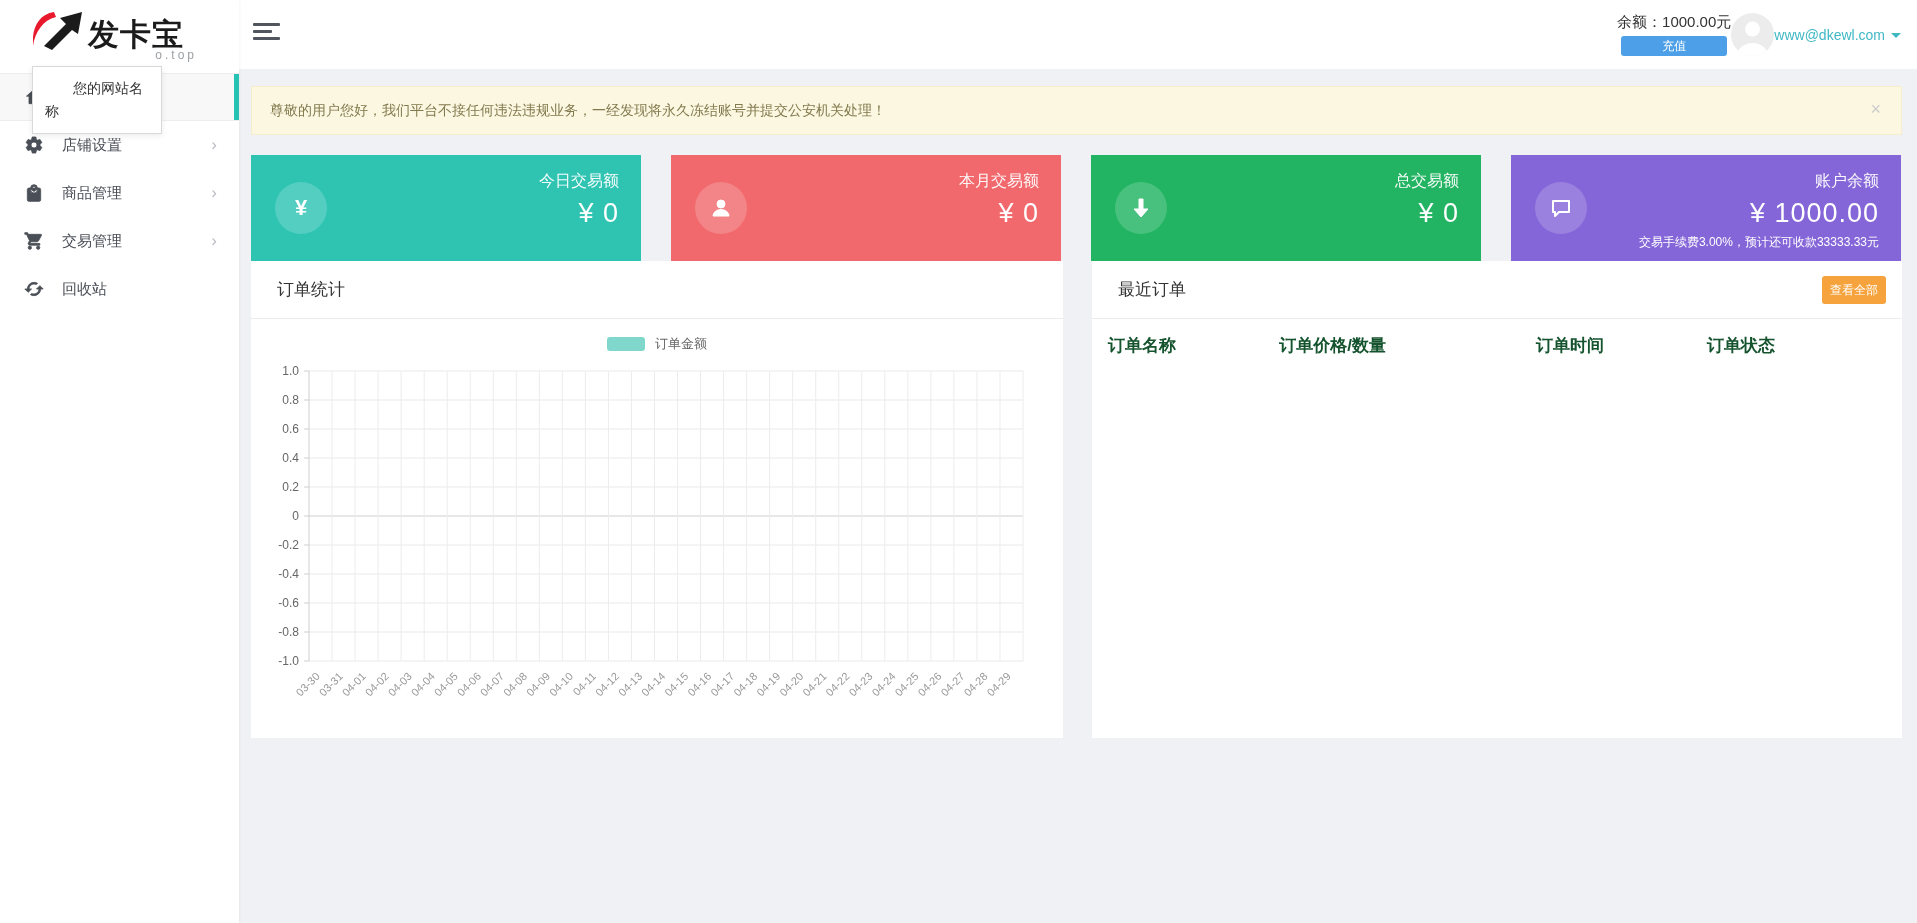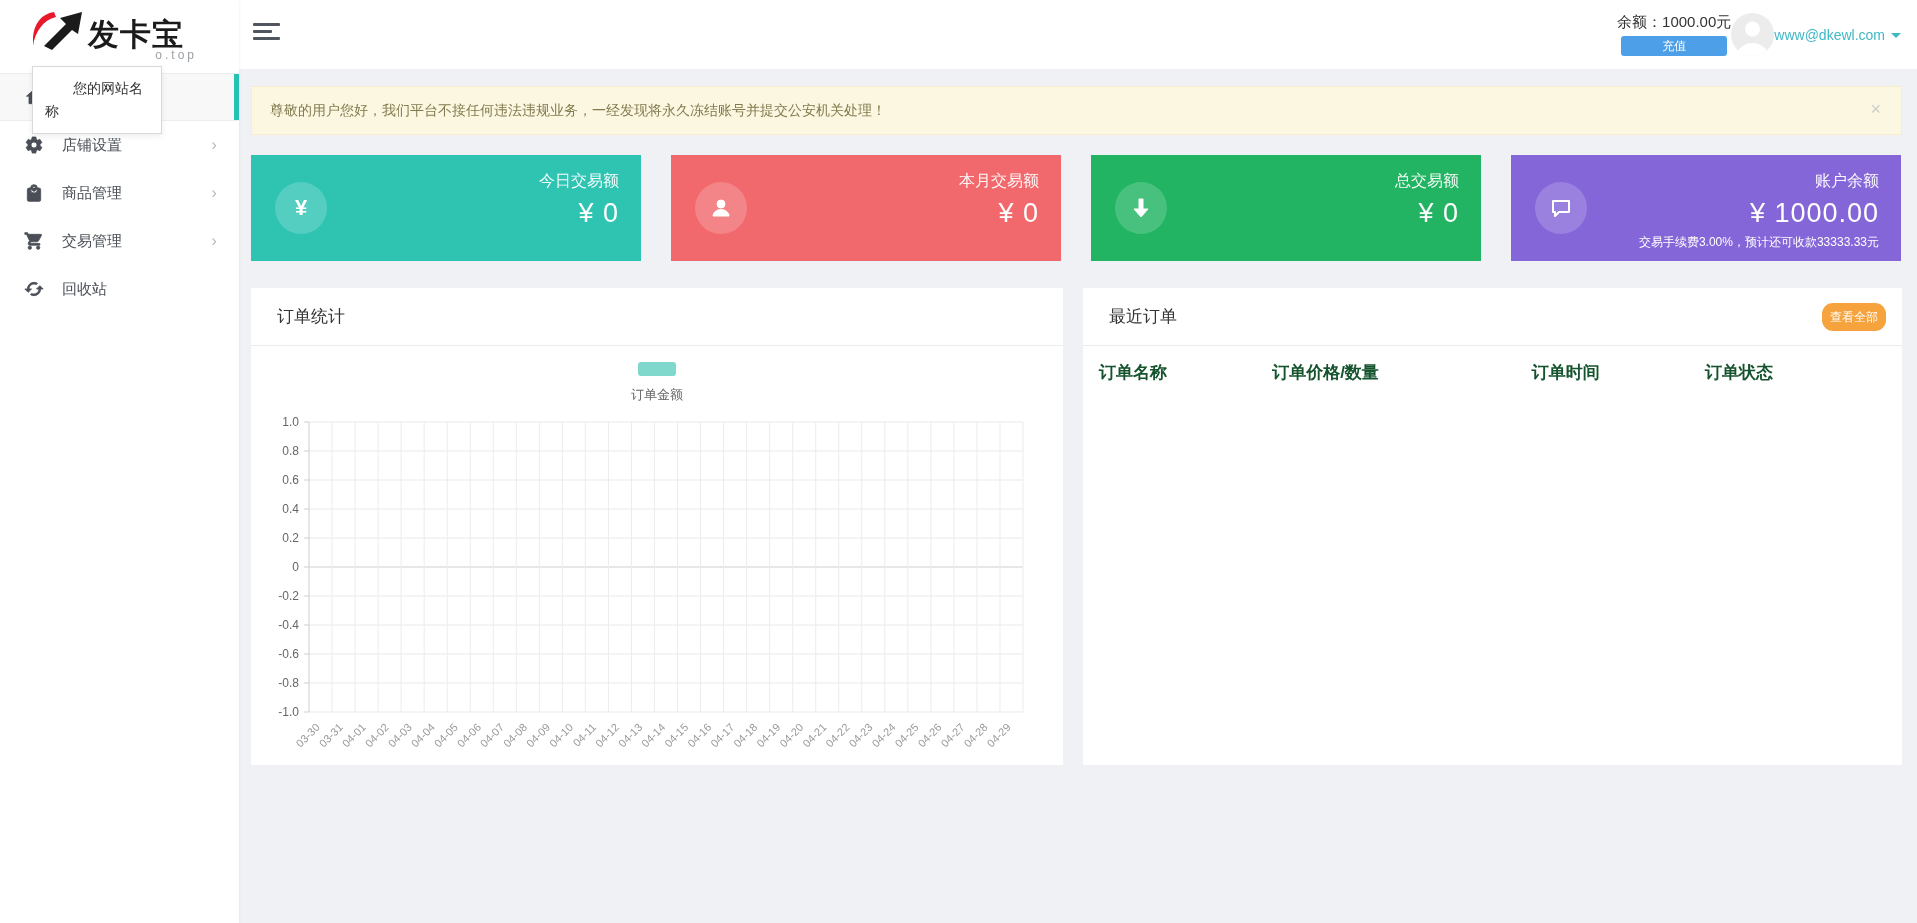--- a/index.html
+++ b/index.html
@@ -54,28 +54,28 @@
   .card { position:relative; width:390px; height:106px; color:#fff; padding:14px 20px; }
   .card .cicon { position:absolute; left:24px; top:27px; width:52px; height:52px; border-radius:50%;
     background:rgba(255,255,255,.18); display:flex; align-items:center; justify-content:center; }
   .card .cicon svg { width:24px; height:24px; fill:#fff; stroke:#fff; }
   .card .cicon .glyph { font-size:22px; font-weight:bold; color:#fff; }
   .card-body { position:absolute; right:22px; top:16px; text-align:right; }
   .card-title { font-size:16px; opacity:.95; }
   .card-value { font-size:27px; margin-top:6px; letter-spacing:1px; }
   .card-sub { position:absolute; right:22px; bottom:10px; font-size:12px; white-space:nowrap; }
 
-  .panels { display:flex; gap:20px; margin-top:27px; }
+  .panels { display:flex; gap:29px; }
   .panel { background:#fff; height:477px; }
   .panel-head { position:relative; height:58px; display:flex; align-items:center;
     padding:0 26px; border-bottom:1px solid #ececec; }
   .panel-title { font-size:17px; color:#333; }
   .chart-panel { width:812px; }
   .orders-panel { flex:1; }
-  .legend { display:flex; align-items:center; justify-content:center; gap:10px; margin-top:16px;flex-direction:column; }
+  .legend { display:flex; align-items:center; justify-content:center; gap:10px; margin-top:16px; }
   .legend-swatch { width:38px; height:14px; border-radius:3px; }
   .legend-label { font-size:13px; color:#666; }
   #chart-svg { display:block; margin-top:2px; }
   .view-all-btn { position:absolute; right:16px; top:15px; width:64px; height:28px;
     background:#f6a33d; color:#fff; border:none; border-radius:3px; font-size:12px; cursor:pointer; }
   .orders-table-head { display:grid; grid-template-columns:22% 33% 22% 23%;
     padding:0 16px; height:52px; align-items:center; }
   .orders-table-head div { font-size:17px; font-weight:bold; color:#14532d; }
   .orders-body { min-height:300px; }
 </style>
@@ -329,21 +329,21 @@
           <text x="691.3870967741935" y="322" text-anchor="end" fill="#999" font-size="11" transform="rotate(-45 691.3870967741935 322)">04-26</text>
           <text x="714.4193548387096" y="322" text-anchor="end" fill="#999" font-size="11" transform="rotate(-45 714.4193548387096 322)">04-27</text>
           <text x="737.4516129032257" y="322" text-anchor="end" fill="#999" font-size="11" transform="rotate(-45 737.4516129032257 322)">04-28</text>
           <text x="760.483870967742" y="322" text-anchor="end" fill="#999" font-size="11" transform="rotate(-45 760.483870967742 322)">04-29</text>
         </svg>
     </div>
 
     <div class="panel orders-panel">
       <div class="panel-head">
         <div class="panel-title">最近订单</div>
-        <button class="view-all-btn" style="background: rgb(246, 163, 61); border-radius: 11px;">查看全部</button>
+        <button class="view-all-btn" style="background: rgb(246, 163, 61);">查看全部</button>
       </div>
       <div class="orders-table-head">
         <div>订单名称</div>
         <div>订单价格/数量</div>
         <div>订单时间</div>
         <div>订单状态</div>
       </div>
       <div class="orders-body" id="orders-body"></div>
     </div>
   </div>

